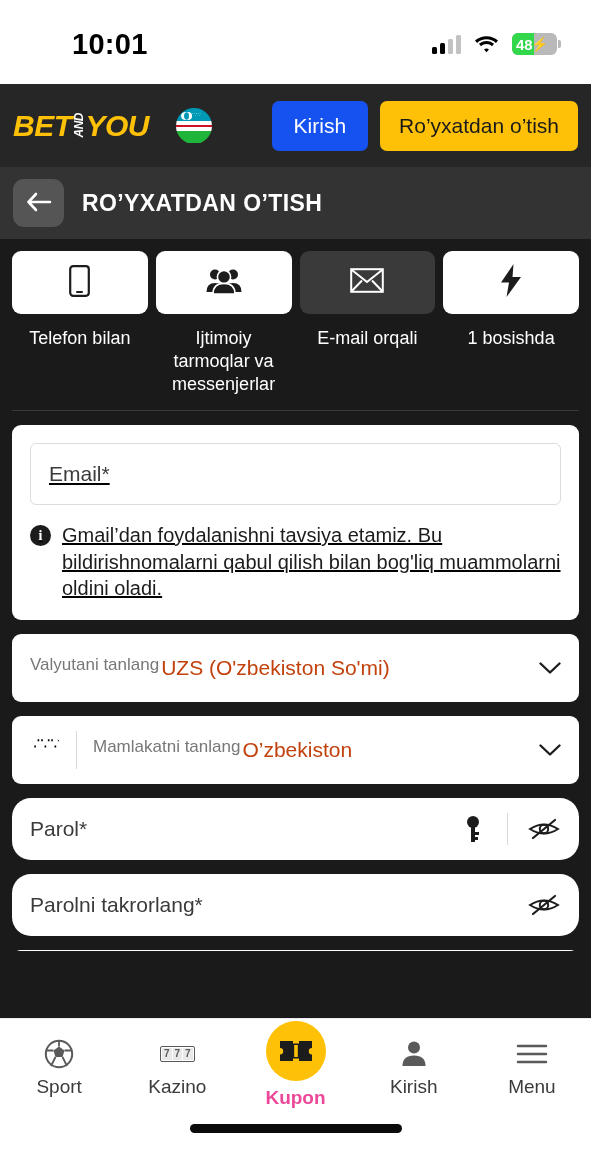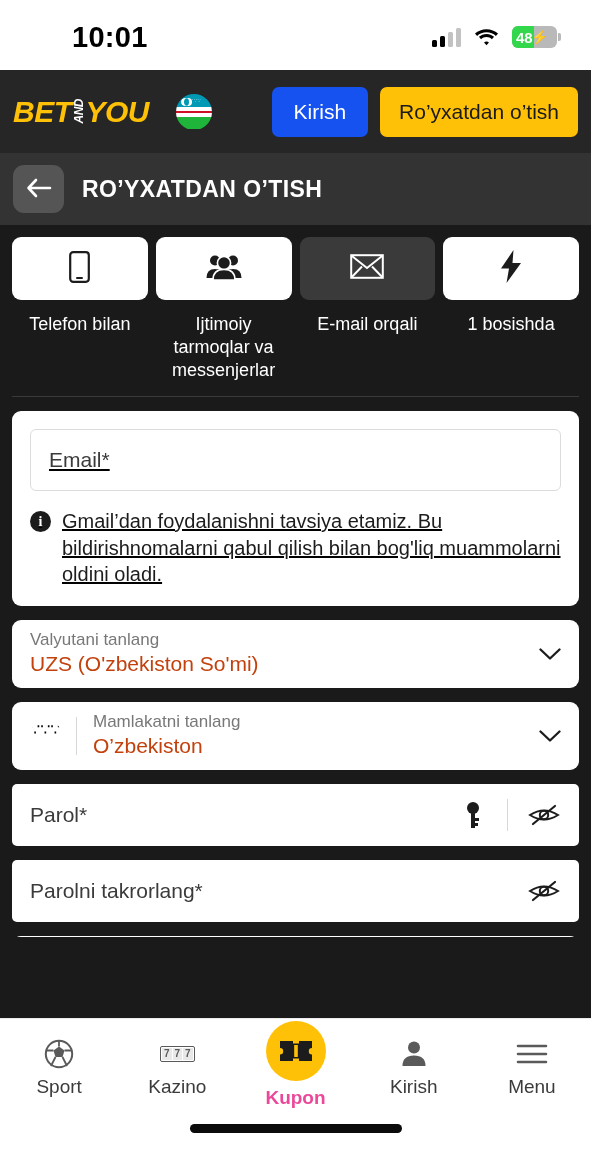--- a/index.html
+++ b/index.html
@@ -15,21 +15,21 @@
   .phone {
     position: relative;
     width: 591px;
     height: 1150px;
     background: #1a1a1a;
     overflow: hidden;
   }
 
   
   .status-bar {
-    height: 70px;
+    height: 84px;
     background: #ffffff;
     display: flex;
     align-items: center;
     justify-content: space-between;
     padding: 0 34px 0 0;
     position: relative;
   }
   .status-time {
     font-size: 29px;
     font-weight: bold;
@@ -324,34 +324,34 @@
     overflow: hidden;
     position: relative;
     flex-shrink: 0;
   }
   .vline {
     width: 1px;
     height: 38px;
     background: #d8d8d8;
     margin: 0 16px 0 14px;
   }
-  .select-texts { display: flex; flex-direction: column; gap: 2px; }
+  .select-texts { display: flex; flex-direction: row; gap: 2px; }
   .select-label { font-size: 17px; color: #787878; line-height: 1.1; }
   .select-value { font-size: 21px; color: #c2410c; line-height: 1.15; }
   .chev {
     margin-left: auto;
     width: 22px; height: 13px;
     position: relative;
     flex-shrink: 0;
   }
 
   
   .pass-card {
     background: #ffffff;
-    border-radius: 5px;
+    border-radius: 19px;
     margin: 14px 12px 0 12px;
     height: 62px;
     display: flex;
     align-items: center;
     padding: 0 18px;
   }
   .pass-card .ph { font-size: 21px; color: #3b3b3b; }
   .pass-icons { margin-left: auto; display: flex; align-items: center; gap: 0; }
   .key-icon { width: 30px; display: flex; justify-content: center; cursor: pointer; }
   .pipe { width: 1px; height: 32px; background: #d8d8d8; margin: 0 19px; }

